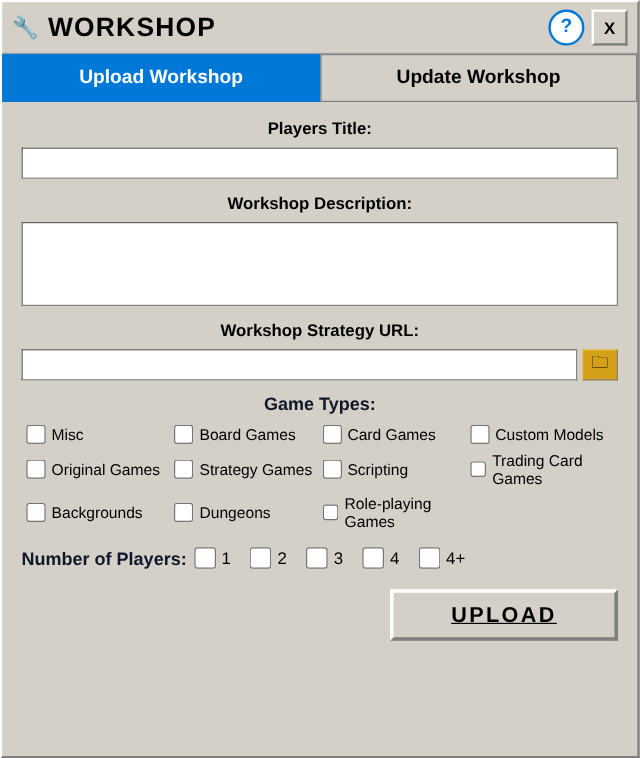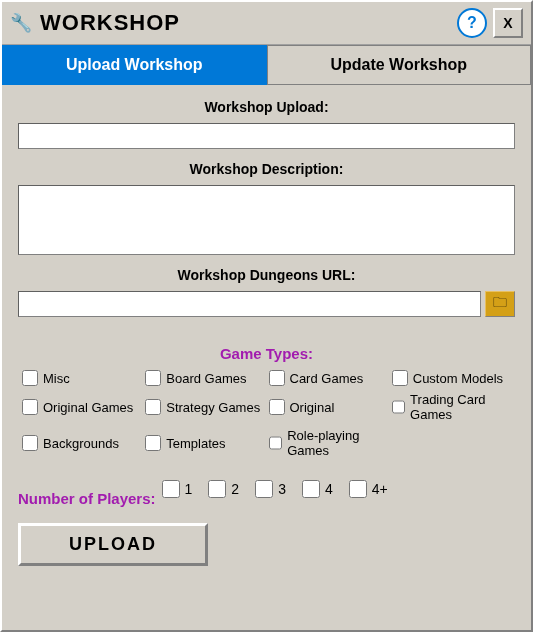--- a/index.html
+++ b/index.html
@@ -160,22 +160,22 @@
       cursor: pointer;
       display: flex;
       align-items: center;
       justify-content: center;
       font-size: 14px;
     }
     .section-label {
       font-size: 15px;
       font-weight: bold;
       text-align: center;
-      color: #a21caf;
-      margin-top: 20px;
+      color: #0f172a;
+      margin-top: 4px;
     }
     .checkboxes-grid {
       display: grid;
       grid-template-columns: 1fr 1fr 1fr 1fr;
       gap: 6px 4px;
       padding: 0 4px;
     }
     .checkbox-item {
       display: flex;
       align-items: center;
@@ -205,23 +205,24 @@
       gap: 5px;
       font-size: 14px;
     }
     .player-checkbox {
       width: 18px;
       height: 18px;
       cursor: pointer;
     }
     .upload-btn-row {
       display: flex;
-      justify-content: flex-start;
+      justify-content: flex-end;
       margin-top: 8px;
       margin-bottom: 8px;
+      text-decoration: underline;
     }
     .upload-btn {
       padding: 8px 48px;
       font-size: 18px;
       font-weight: bold;
       background: #d4d0c8;
       border: 3px solid #808080;
       border-top-color: #ffffff;
       border-left-color: #ffffff;
       cursor: pointer;
@@ -243,27 +244,27 @@
     </div>
   </div>
 
   <div class="tab-bar">
     <div class="tab active">Upload Workshop</div>
     <div class="tab inactive">Update Workshop</div>
   </div>
 
   <div class="content">
 
-    <div class="form-label">Workshop Upload:</div>
+    <div class="form-label">Players Title:</div>
     <input class="form-input" type="text" placeholder="" style="">
 
     <div class="form-label">Workshop Description:</div>
     <textarea class="form-textarea" style=""></textarea>
 
-    <div class="form-label">Workshop Dungeons URL:</div>
+    <div class="form-label">Workshop Strategy URL:</div>
     <div class="thumbnail-row">
       <input class="thumbnail-input" type="text" style="">
       <button class="folder-btn">
         <span>🗀</span>
       </button>
     </div>
 
     <div class="section-label">Game Types:</div>
     <div class="checkboxes-grid" id="game-types-grid">
     <div class="checkbox-item">
@@ -285,33 +286,33 @@
         <div class="checkbox-item">
           <input type="checkbox" style="">
           <span>Original Games</span>
         </div>
         <div class="checkbox-item">
           <input type="checkbox" style="">
           <span>Strategy Games</span>
         </div>
         <div class="checkbox-item">
           <input type="checkbox" style="">
-          <span>Original</span>
+          <span>Scripting</span>
         </div>
         <div class="checkbox-item">
           <input type="checkbox" style="">
           <span>Trading Card Games</span>
         </div>
         <div class="checkbox-item">
           <input type="checkbox" style="">
           <span>Backgrounds</span>
         </div>
         <div class="checkbox-item">
           <input type="checkbox" style="">
-          <span>Templates</span>
+          <span>Dungeons</span>
         </div>
         <div class="checkbox-item">
           <input type="checkbox" style="">
           <span>Role-playing Games</span>
         </div>
       </div>
 
     <div class="players-section">
       <div class="section-label">Number of Players:</div>
       <div class="players-row" id="players-row">

